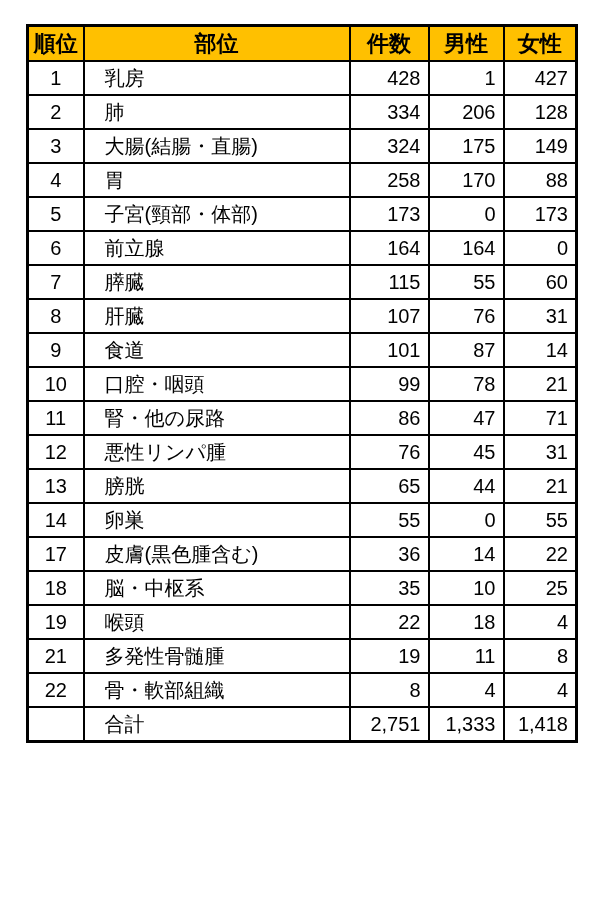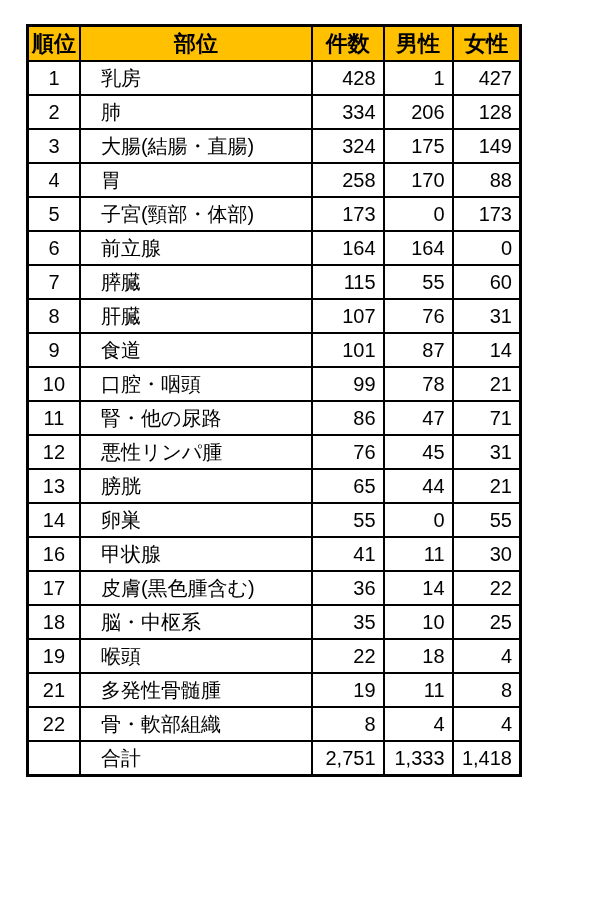--- a/index.html
+++ b/index.html
@@ -2,21 +2,21 @@
 <html><head>
 <meta charset="utf-8">
 <style>
   html, body {
     margin: 0;
     padding: 0;
     background: #ffffff;
   }
   .page {
     position: relative;
-    width: 522px;
+    width: 613px;
     height: 901px;
     background: #ffffff;
     font-family: "Liberation Sans", "DejaVu Sans", sans-serif;
     color: #000000;
     overflow: hidden;
   }
   table.stat-table {
     position: absolute;
     left: 26px;
     top: 24px;
@@ -170,27 +170,20 @@
           <td class="cell-num">21</td>
         </tr>
         <tr>
           <td class="cell-rank">14</td>
           <td class="cell-site">卵巣</td>
           <td class="cell-num">55</td>
           <td class="cell-num">0</td>
           <td class="cell-num">55</td>
         </tr>
         <tr>
-          <td class="cell-rank">16</td>
-          <td class="cell-site">甲状腺</td>
-          <td class="cell-num">41</td>
-          <td class="cell-num">11</td>
-          <td class="cell-num">30</td>
-        </tr>
-        <tr>
           <td class="cell-rank">17</td>
           <td class="cell-site">皮膚(黒色腫含む)</td>
           <td class="cell-num">36</td>
           <td class="cell-num">14</td>
           <td class="cell-num">22</td>
         </tr>
         <tr>
           <td class="cell-rank">18</td>
           <td class="cell-site">脳・中枢系</td>
           <td class="cell-num">35</td>

